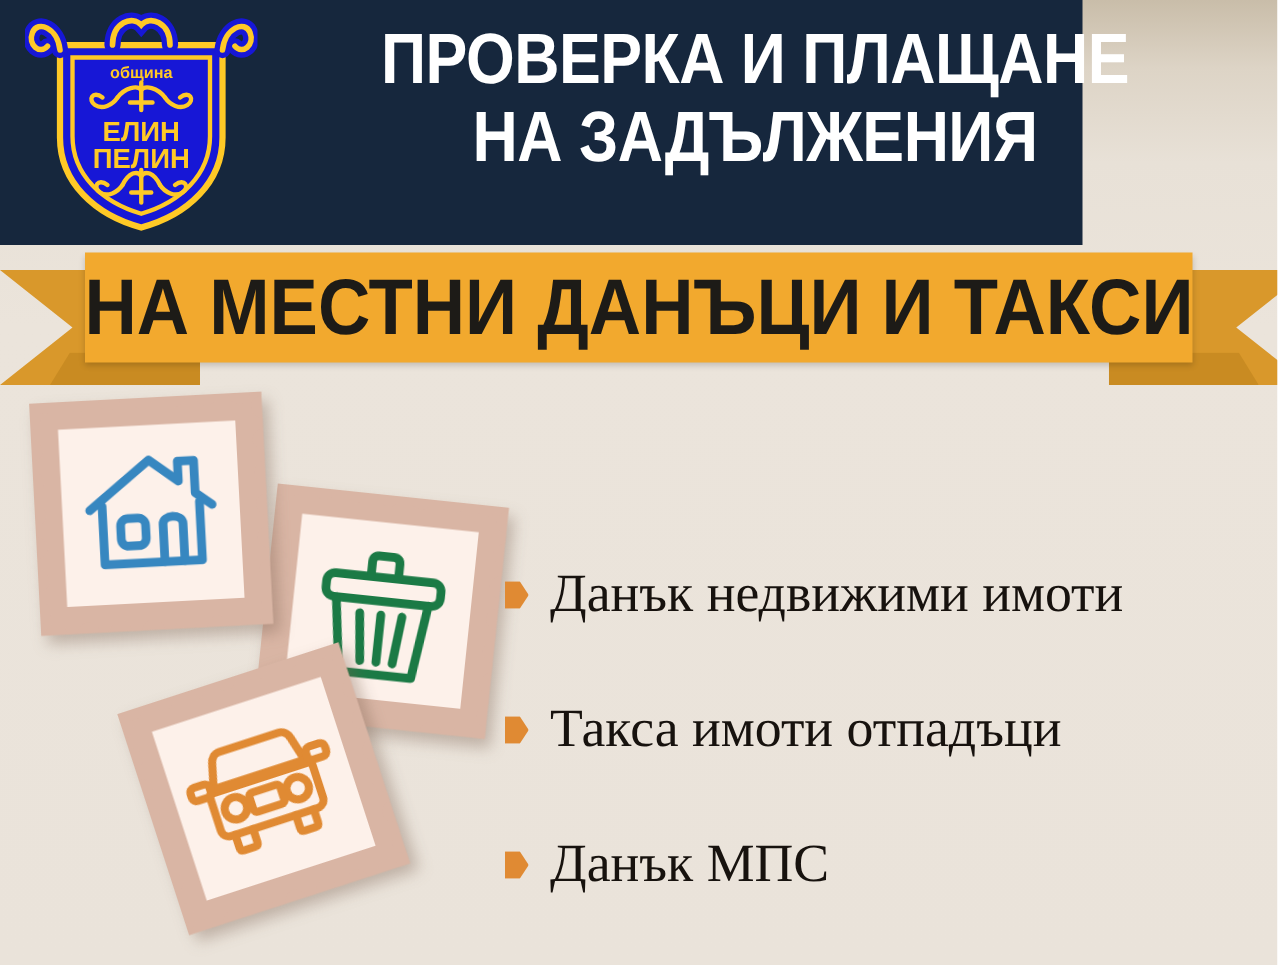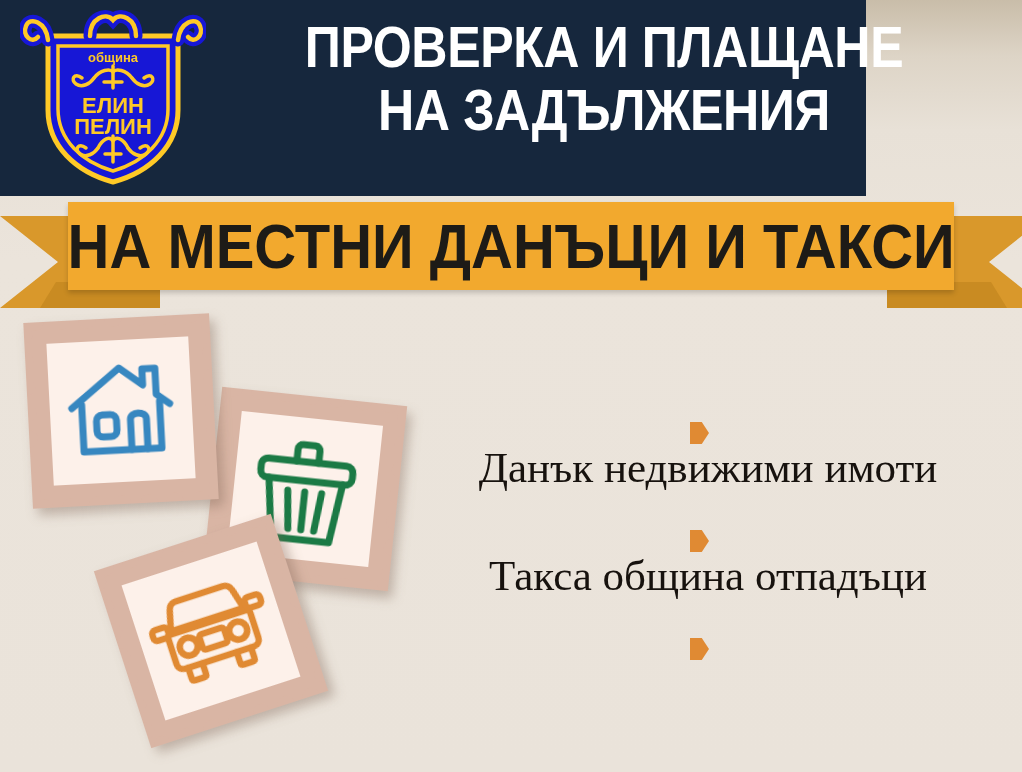--- a/index.html
+++ b/index.html
@@ -141,21 +141,20 @@
     position: absolute;
     left: 404px;
     top: 422px;
     width: 608px;
     z-index: 3;
   }
   .list-item {
     display: flex;
     align-items: center;
     height: 108px;
-    flex-direction: column;
   }
   .bullet {
     width: 19px;
     height: 22px;
     flex: 0 0 auto;
     margin-right: 17px;
     background: #e08a33;
     clip-path: polygon(0 0, 62% 0, 100% 50%, 62% 100%, 0 100%);
   }
   .list-label {
@@ -376,22 +375,23 @@
 
   <div class="list">
 
     <div class="list-item">
       <span class="bullet"></span>
       <span class="list-label">Данък недвижими имоти</span>
     </div>
 
     <div class="list-item">
       <span class="bullet"></span>
-      <span class="list-label">Такса община отпадъци</span>
+      <span class="list-label">Такса имоти отпадъци</span>
     </div>
 
     <div class="list-item">
       <span class="bullet"></span>
+      <span class="list-label">Данък МПС</span>
     </div>
 
   </div>
 
 </div>
 
 </body></html>

